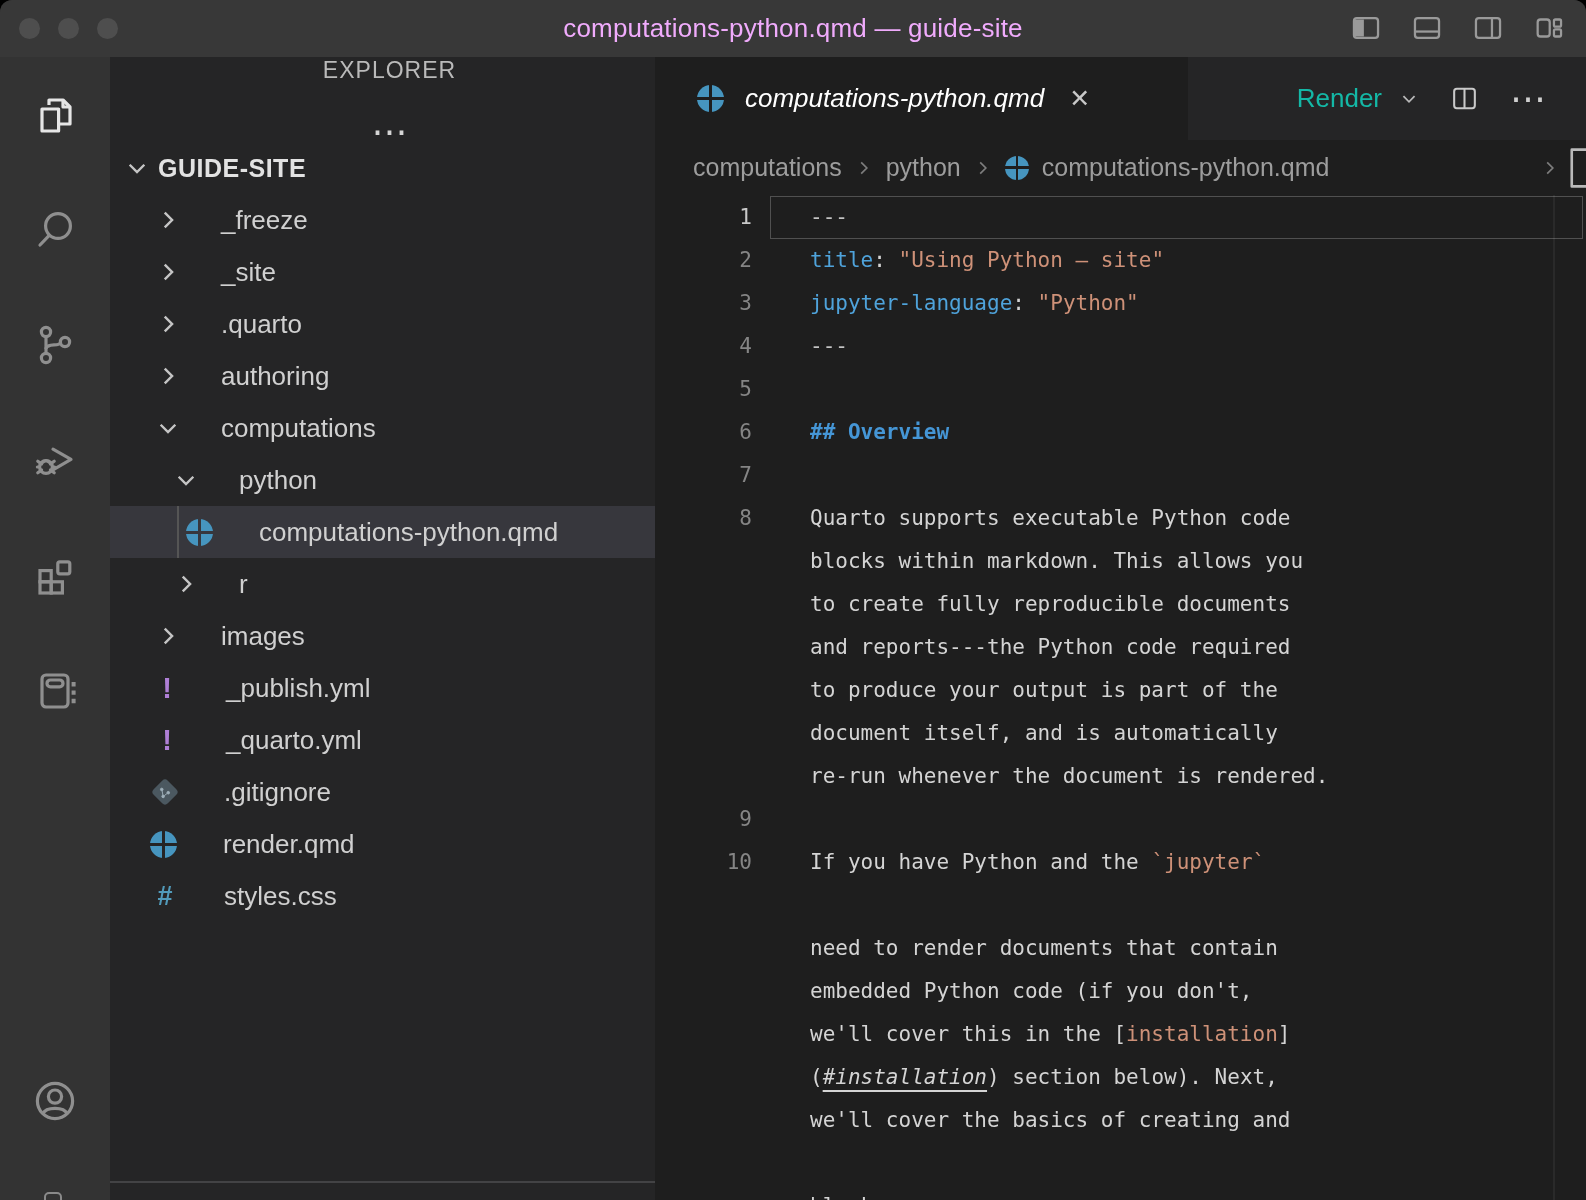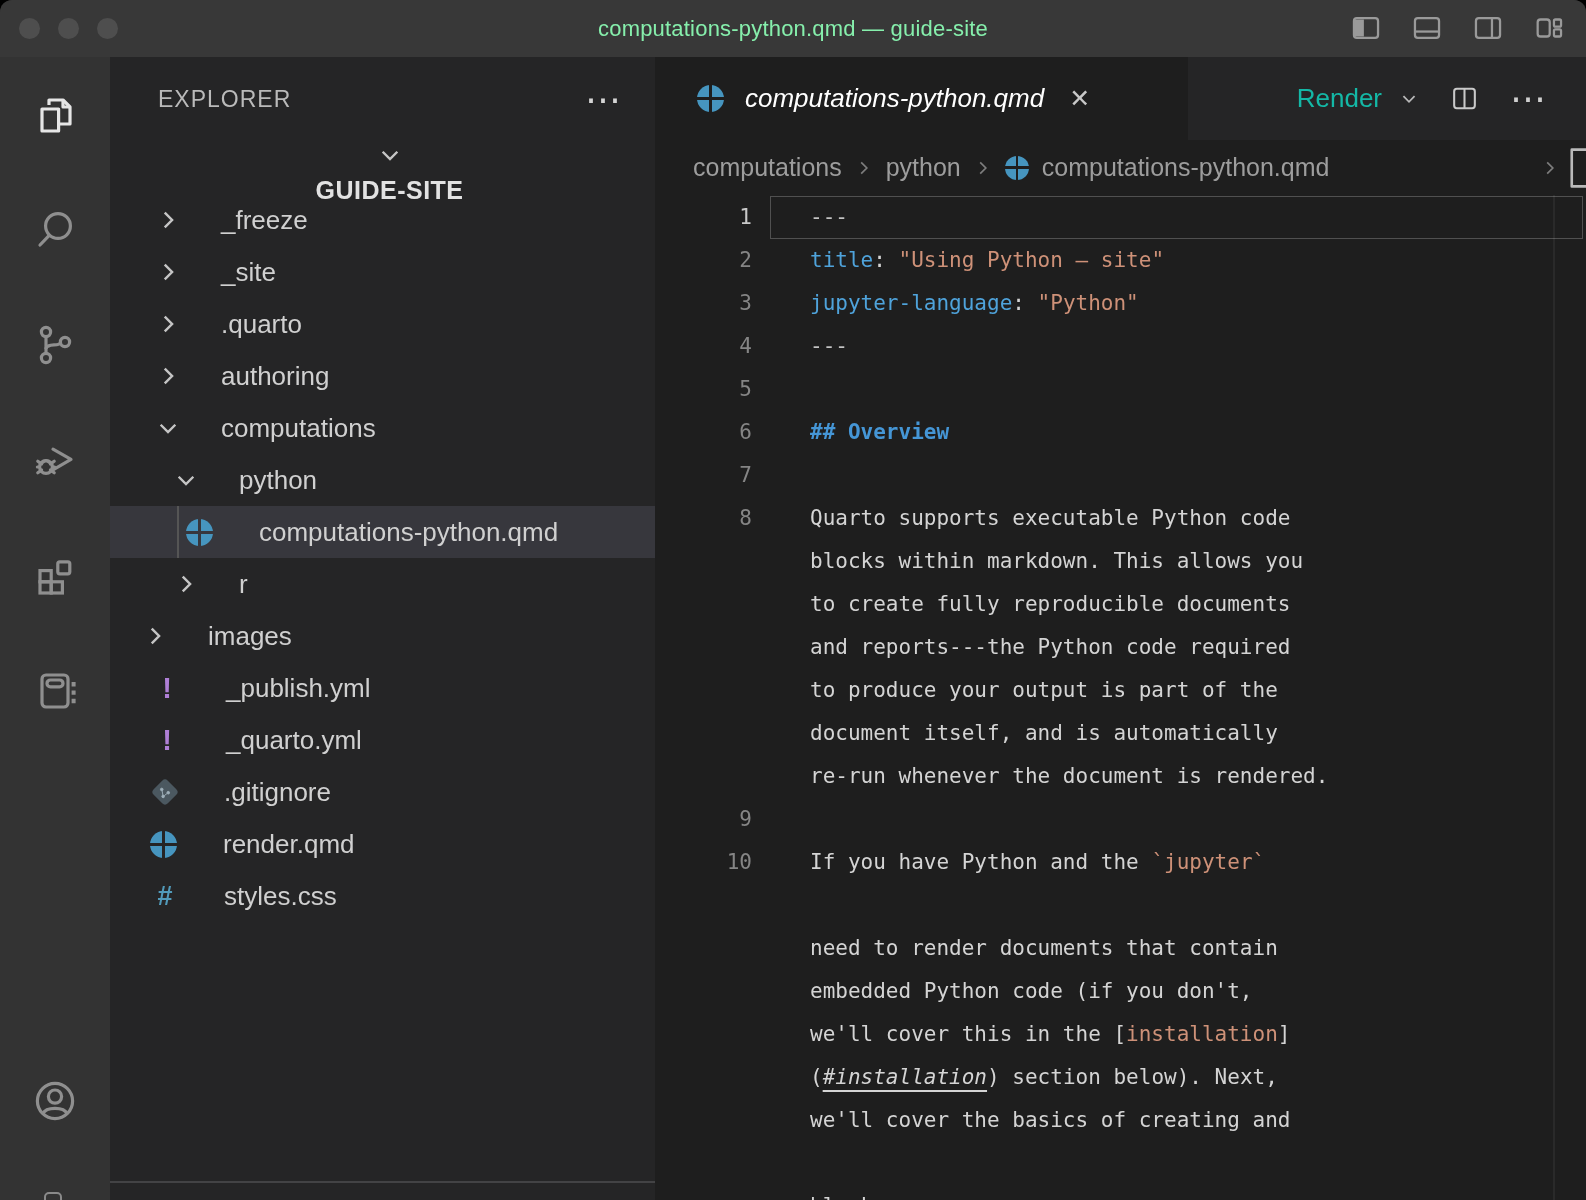--- a/index.html
+++ b/index.html
@@ -6,45 +6,45 @@
   html,body { width:1586px; height:1200px; background:#000; overflow:hidden;
               font-family:"Liberation Sans", sans-serif; }
   .window { width:1586px; height:1200px; border-radius:12px 12px 0 0; overflow:hidden;
             background:#1e1e1e; display:flex; flex-direction:column; }
 
   
   .titlebar { flex:0 0 57px; background:#383838; position:relative;
               display:flex; align-items:center; justify-content:center; }
   .lights { position:absolute; left:19px; top:18px; display:flex; gap:18px; }
   .light { width:21px; height:21px; border-radius:50%; background:#4e4e4e; }
-  .title-text { color:#86efac; font-size:22px; letter-spacing:.2px; }
+  .title-text { color:#f0abfc; font-size:26px; letter-spacing:.2px; }
   .win-controls { position:absolute; right:20px; top:11px; display:flex; gap:27px; }
   .win-controls svg { display:block; }
 
   
   .main { flex:1; display:flex; min-height:0; }
 
   
   .activitybar { flex:0 0 110px; background:#333333; position:relative;
                  display:flex; flex-direction:column; align-items:center;
                  padding-top:34px; gap:67px; }
   .ab-btn { width:48px; height:48px; }
   .ab-btn svg { display:block; }
   .ab-account { position:absolute; bottom:71px; left:31px; }
   .gear-sliver { position:absolute; bottom:-6px; left:44px; width:18px; height:14px;
                  border:2.5px solid #8a8a8a; border-radius:5px; }
 
   
   .sidebar { flex:0 0 545px; background:#252526; position:relative; color:#d0d0d0; }
   .sb-header { height:85px; display:flex; align-items:center;
-               padding:0 34px 0 48px; justify-content:space-between; }
+               padding:0 34px 0 48px; justify-content:space-between;flex-direction:column; }
   .sb-title { font-size:23px; letter-spacing:1px; color:#bababa; }
   .sb-more { color:#d5d5d5; font-size:36px; line-height:20px; }
   .root-row { height:52px; display:flex; align-items:center; padding-left:14px;
-              font-weight:700; font-size:25px; letter-spacing:.5px; color:#e2e2e2; gap:8px;flex-direction:column; }
+              font-weight:700; font-size:25px; letter-spacing:.5px; color:#e2e2e2; gap:8px; }
   .tree-item { height:52px; display:flex; align-items:center; font-size:26px; gap:8px; }
   .tree-item .ti-label { white-space:nowrap;margin-left:32px; }
   .tree-item.selected { background:#37373d; position:relative; --rowbg:#37373d; }
   .tree-item.selected::before { content:""; position:absolute; left:67px; top:0; bottom:0;
                                 width:2px; background:#555; }
   .chev { width:26px; height:26px; flex:0 0 26px; color:#c5c5c5; }
   .chev.down { transform:rotate(90deg); }
   .q-icon { width:27px; height:27px; flex:0 0 27px; border-radius:50%;
             background:#4695BF; position:relative; margin-right:6px; }
   .q-icon::before { content:""; position:absolute; left:0; right:0; top:50%; height:3px;
@@ -266,21 +266,21 @@
           <div class="tree-item selected" style="padding-left: 76px;">
             <span class="q-icon"></span>
             <span class="ti-label">computations-python.qmd</span>
           </div>
           <div class="tree-item" style="padding-left: 63px;">
             <svg class="chev" viewBox="0 0 16 16">
               <path d="M6 3.5 L10.5 8 L6 12.5" fill="none" stroke="currentColor" stroke-width="1.5"></path>
             </svg>
             <span class="ti-label">r</span>
           </div>
-          <div class="tree-item" style="padding-left: 32px;">
+          <div class="tree-item" style="padding-left: 45px;">
             <svg class="chev" viewBox="0 0 16 16">
               <path d="M6 3.5 L10.5 8 L6 12.5" fill="none" stroke="currentColor" stroke-width="1.5"></path>
             </svg>
             <span class="ti-label">images</span>
           </div>
           <div class="tree-item" style="padding-left: 44px;">
             <span class="yml-icon">!</span>
             <span class="ti-label">_publish.yml</span>
           </div>
           <div class="tree-item" style="padding-left: 44px;">

